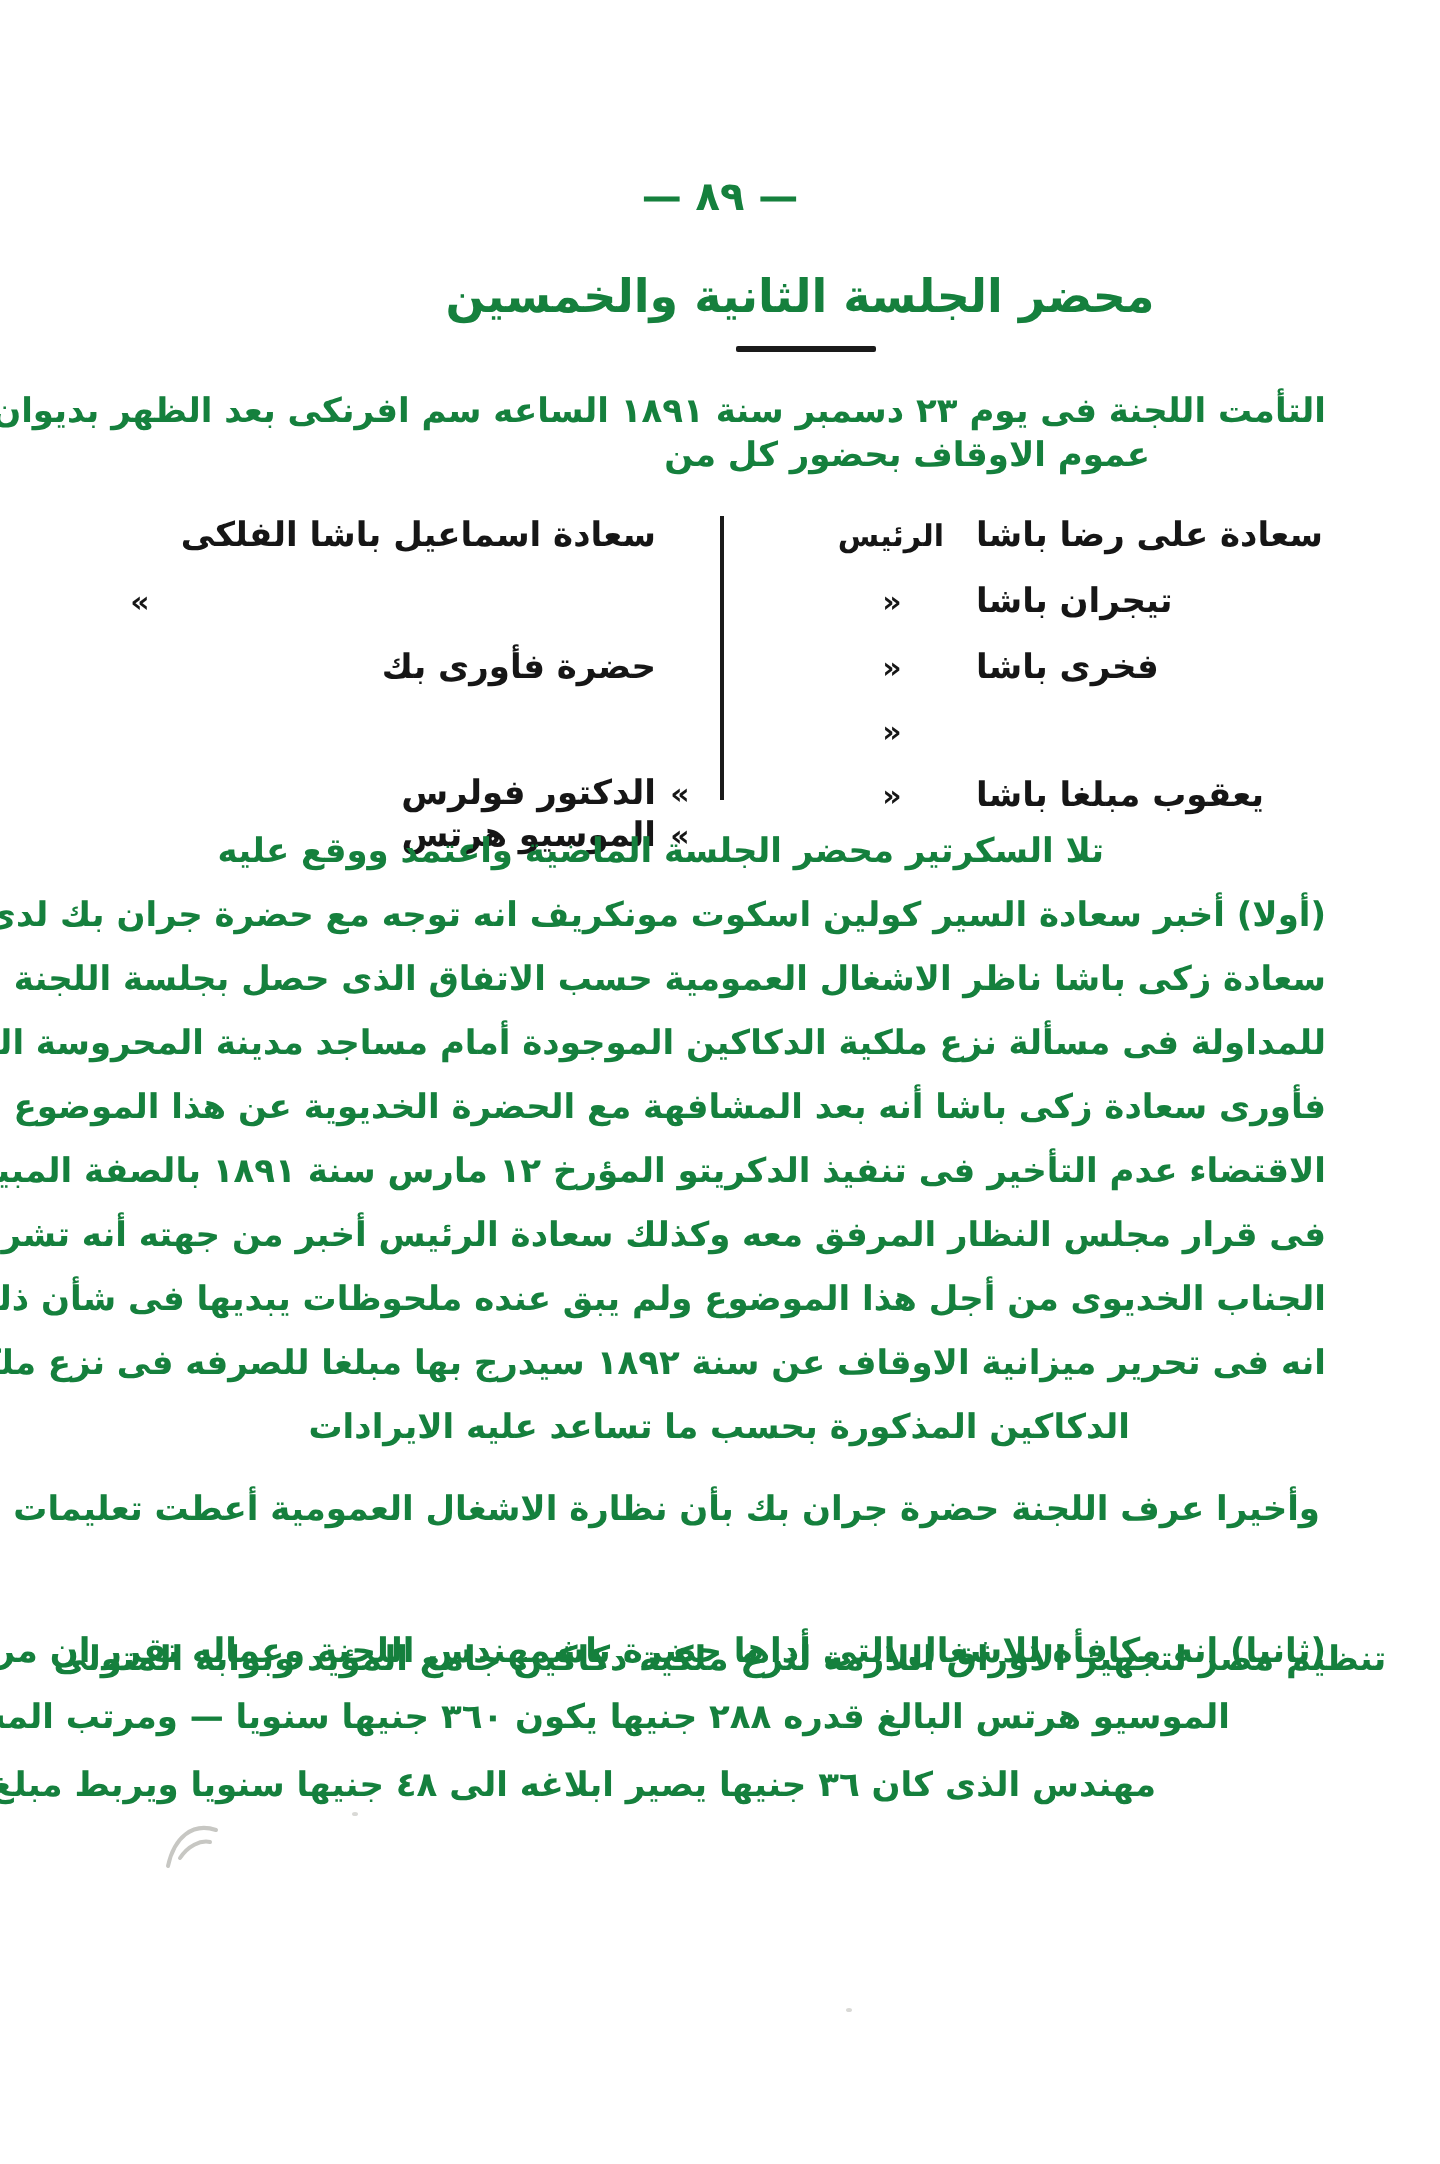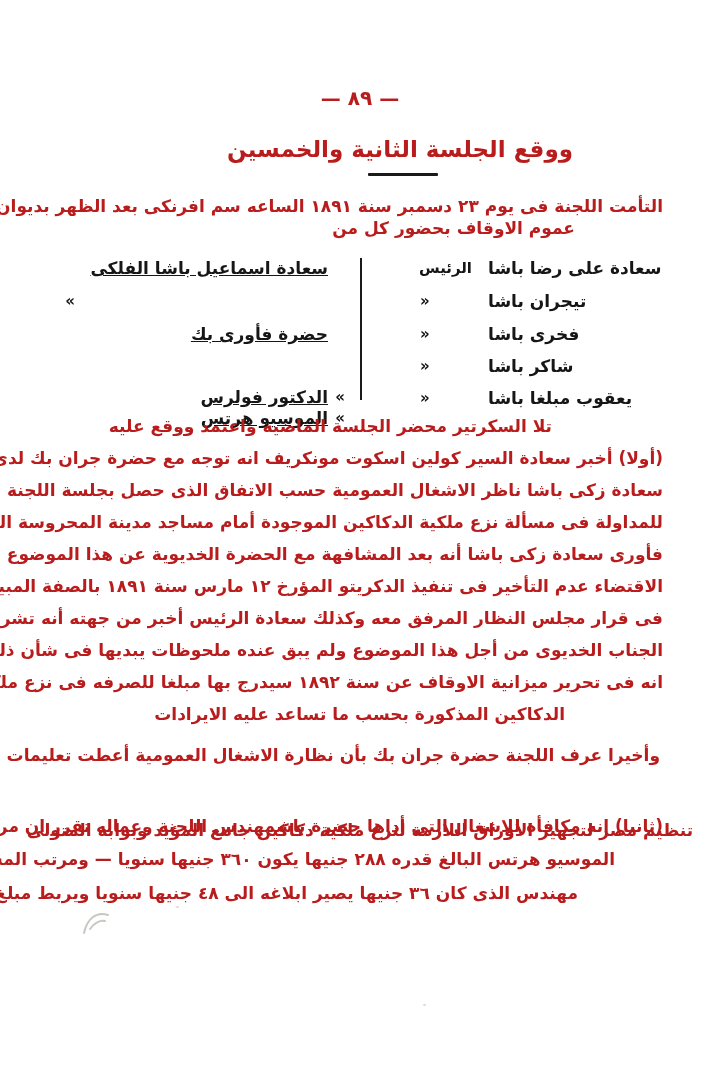--- a/index.html
+++ b/index.html
@@ -10,55 +10,55 @@
     background:#ffffff;
     overflow:hidden;
     font-family:"DejaVu Sans",sans-serif;
     color:#161616;
   }
   .txt{
     position:absolute;
     white-space:nowrap;
     font-weight:700;
     font-size:17px;
-    color:#b91c1c;
+    color:#15803d;
   }
   .center{left:0;right:0;text-align:center;}
   .pageno{top:86px;font-size:20px;letter-spacing:2px;}
   .doc-title{top:136px;font-size:23px;padding-left:80px;}
   .title-rule{
     position:absolute;top:173px;left:368px;width:70px;height:3px;
     background:#1a1a1a;border-radius:1px;
   }
   
   .att-row{
     position:absolute;height:26px;display:flex;direction:ltr;
     font-weight:700;font-size:17px;align-items:flex-start;
   }
   .att-right{left:420px;width:243px;}
   .att-left{left:58px;width:294px;}
-  .side-cell{width:52px;text-align:left;direction:rtl;flex:0 0 auto;font-size:15px;padding-top:1px;}
+  .side-cell{width:52px;text-align:center;direction:rtl;flex:0 0 auto;font-size:15px;padding-top:1px;}
   .ditto-cell{width:24px;text-align:center;flex:0 0 auto;font-size:15px;padding-top:1px;}
   .name-cell-r{flex:1 1 auto;direction:rtl;text-align:left;padding-left:16px;}
-  .name-cell-l{flex:1 1 auto;direction:rtl;text-align:right;padding-left:4px;text-decoration:underline;}
+  .name-cell-l{flex:1 1 auto;direction:rtl;text-align:right;padding-left:4px;}
   .divider{
     position:absolute;left:360px;top:258px;width:2px;height:142px;
     background:#1a1a1a;
   }
   .smudge{position:absolute;left:78px;top:903px;}
   .speck{position:absolute;width:3px;height:2px;background:#d9d9d6;border-radius:50%;}
 </style>
 </head>
 <body>
 
 <div class="page">
 
   <div class="txt center pageno">— ٨٩ —</div>
 
-  <div class="txt center doc-title">ووقع الجلسة الثانية والخمسين</div>
+  <div class="txt center doc-title">محضر الجلسة الثانية والخمسين</div>
   <div class="title-rule"></div>
 
   <div class="txt" style="top:196px;right:57px;">التأمت اللجنة فى يوم ٢٣ دسمبر سنة ١٨٩١ الساعه سم افرنكى بعد الظهر بديوان</div>
   <div class="txt" style="top:218px;right:145px;">عموم الاوقاف بحضور كل من</div>
 
   <div class="divider"></div>
 
   <div class="att-row att-right" style="top:258px;">
     <span class="side-cell">الرئيس</span>
     <span class="name-cell-r">سعادة على رضا باشا</span>
@@ -66,21 +66,20 @@
   <div class="att-row att-right" style="top:291px;">
     <span class="side-cell">«</span>
     <span class="name-cell-r">تيجران باشا</span>
   </div>
   <div class="att-row att-right" style="top:324px;">
     <span class="side-cell">«</span>
     <span class="name-cell-r">فخرى باشا</span>
   </div>
   <div class="att-row att-right" style="top:356px;">
     <span class="side-cell">«</span>
-    <span class="name-cell-r">شاكر باشا</span>
   </div>
   <div class="att-row att-right" style="top:388px;">
     <span class="side-cell">«</span>
     <span class="name-cell-r">يعقوب مبلغا باشا</span>
   </div>
 
   <div class="att-row att-left" style="top:258px;">
     <span class="name-cell-l">سعادة اسماعيل باشا الفلكى</span>
     <span class="ditto-cell"></span>
   </div>

